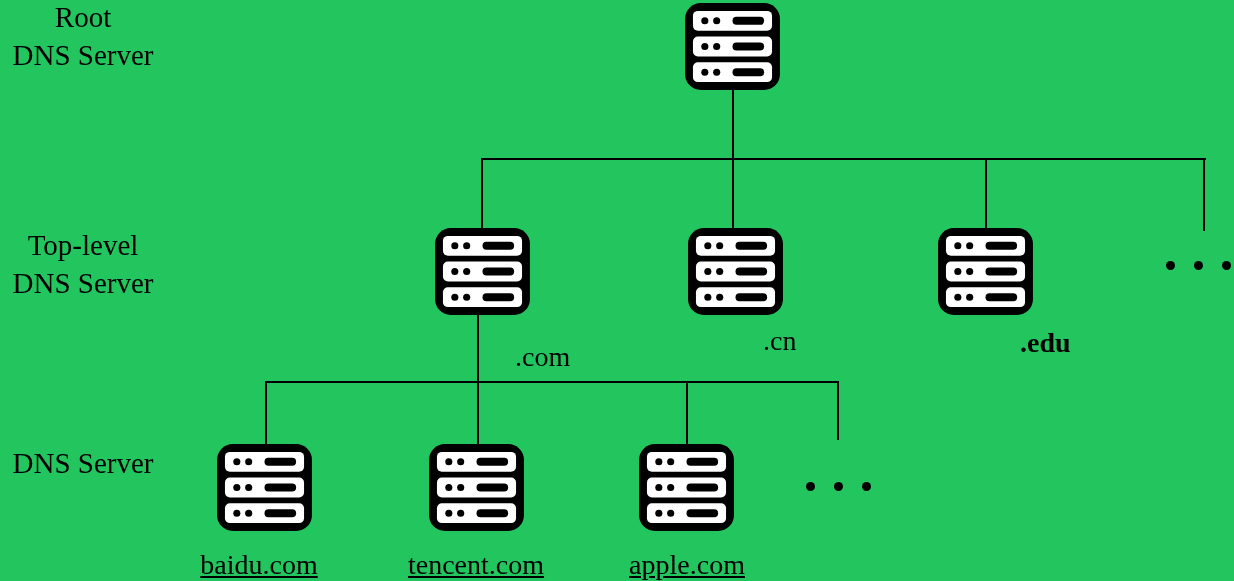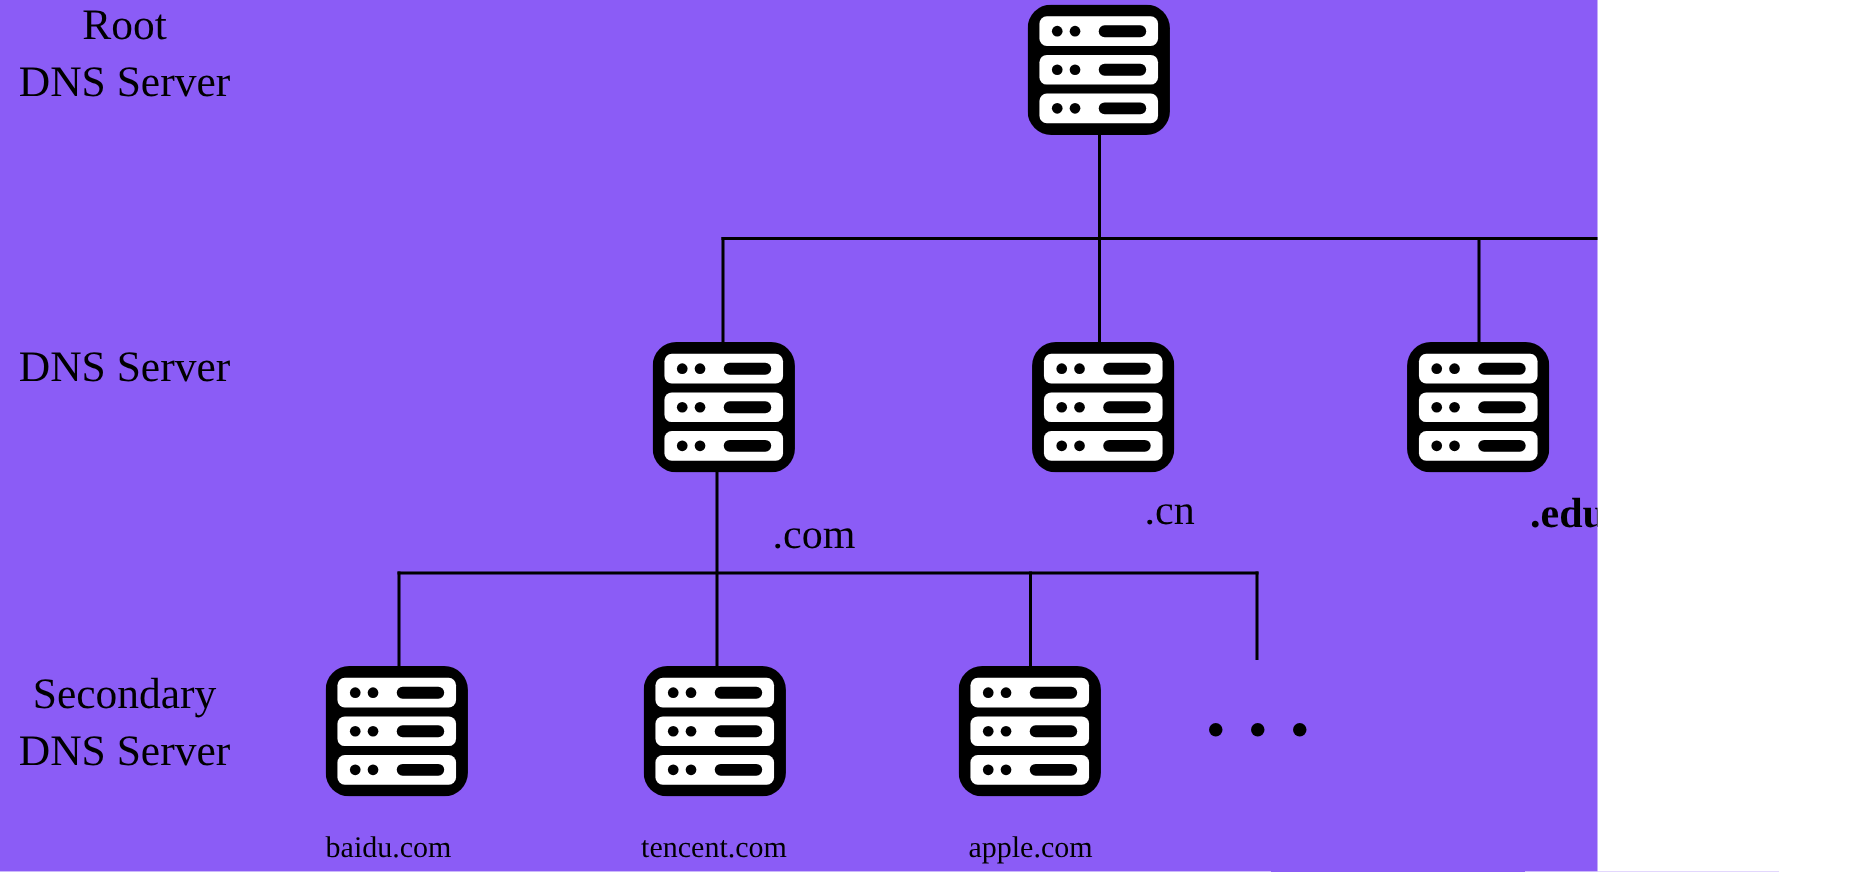--- a/index.html
+++ b/index.html
@@ -1,30 +1,30 @@
 <!DOCTYPE html>
 <html><head>
 <meta charset="utf-8">
 <style>
   html,body { margin:0; padding:0; background:#ffffff; }
   .canvas {
-    position:relative; width:1065px; height:581px;
-    background:#8b5cf6; color:#000;
+    position:relative; width:1234px; height:581px;
+    background:#22c55e; color:#000;
     font-family:"Liberation Serif","DejaVu Serif",serif;
     overflow:hidden;
   }
   .line { position:absolute; background:#000000; }
   .server { position:absolute; width:95px; height:87px; }
   .row-label {
     position:absolute; left:0; width:166px; text-align:center;
     font-size:29px; line-height:38px; color:#000;
   }
   .row-label span { display:block; }
   .domain-label { position:absolute; font-size:28px; line-height:30px; color:#000; white-space:nowrap; }
-  .node-label { position:absolute; width:180px; text-align:center; font-size:20px; line-height:30px; color:#000; white-space:nowrap; }
+  .node-label { position:absolute; width:180px; text-align:center; font-size:28px; line-height:30px; color:#000; white-space:nowrap;text-decoration:underline; }
   .dots { position:absolute; display:flex; align-items:center; }
   .dots i { display:block; width:9px; height:9px; border-radius:50%; background:#000; }
   .dots i + i { margin-left:19px; }
 </style>
 </head>
 <body>
 
 <div class="canvas">
 
   <svg width="0" height="0" style="position:absolute" aria-hidden="true">
@@ -76,24 +76,24 @@
     </svg>
   <svg class="server" style="left:639px; top:444px;">
       <use href="#server-glyph"></use>
     </svg>
 
   <div class="row-label" style="top:-2px;">
     <span>Root</span>
     <span>DNS Server</span>
   </div>
   <div class="row-label" style="top:226px;">
+    <span>Top-level</span>
     <span>DNS Server</span>
   </div>
   <div class="row-label" style="top:444px;">
-    <span>Secondary</span>
     <span>DNS Server</span>
   </div>
 
   <div class="domain-label" style="left:515px;  top:342px;">.com</div>
   <div class="domain-label" style="left:763px;  top:326px;">.cn</div>
   <div class="domain-label" style="left:1020px; top:328px;font-weight:bold;">.edu</div>
 
   <div class="node-label" style="left:169px; top:550px;">baidu.com</div>
   <div class="node-label" style="left:597px; top:550px;">apple.com</div>
   <div class="node-label" style="left:386px; top:550px;">tencent.com</div>

